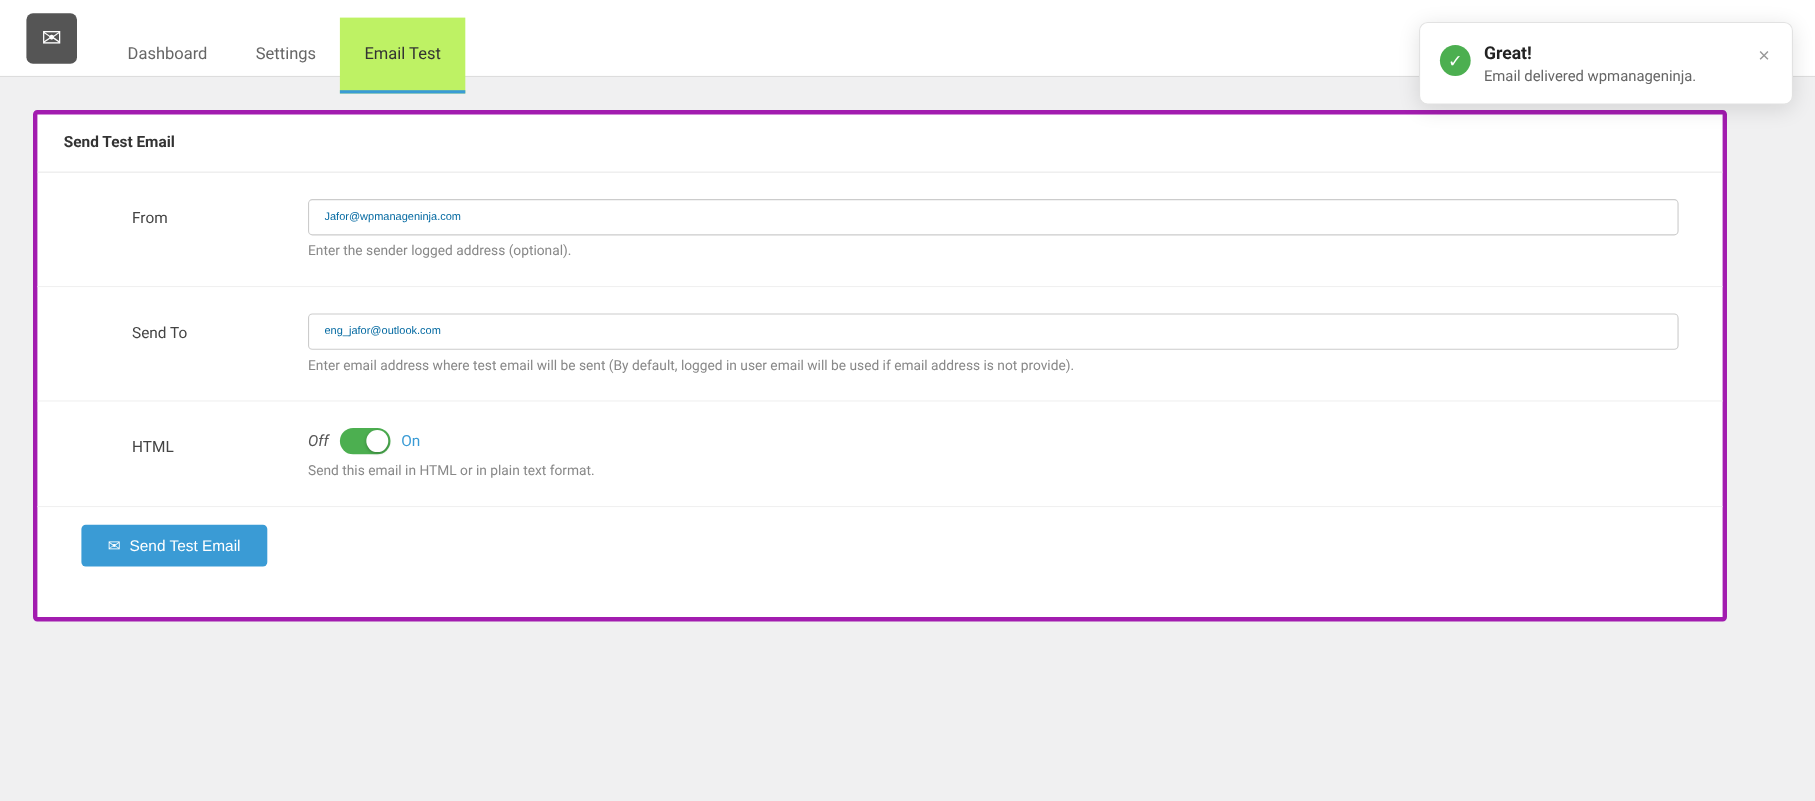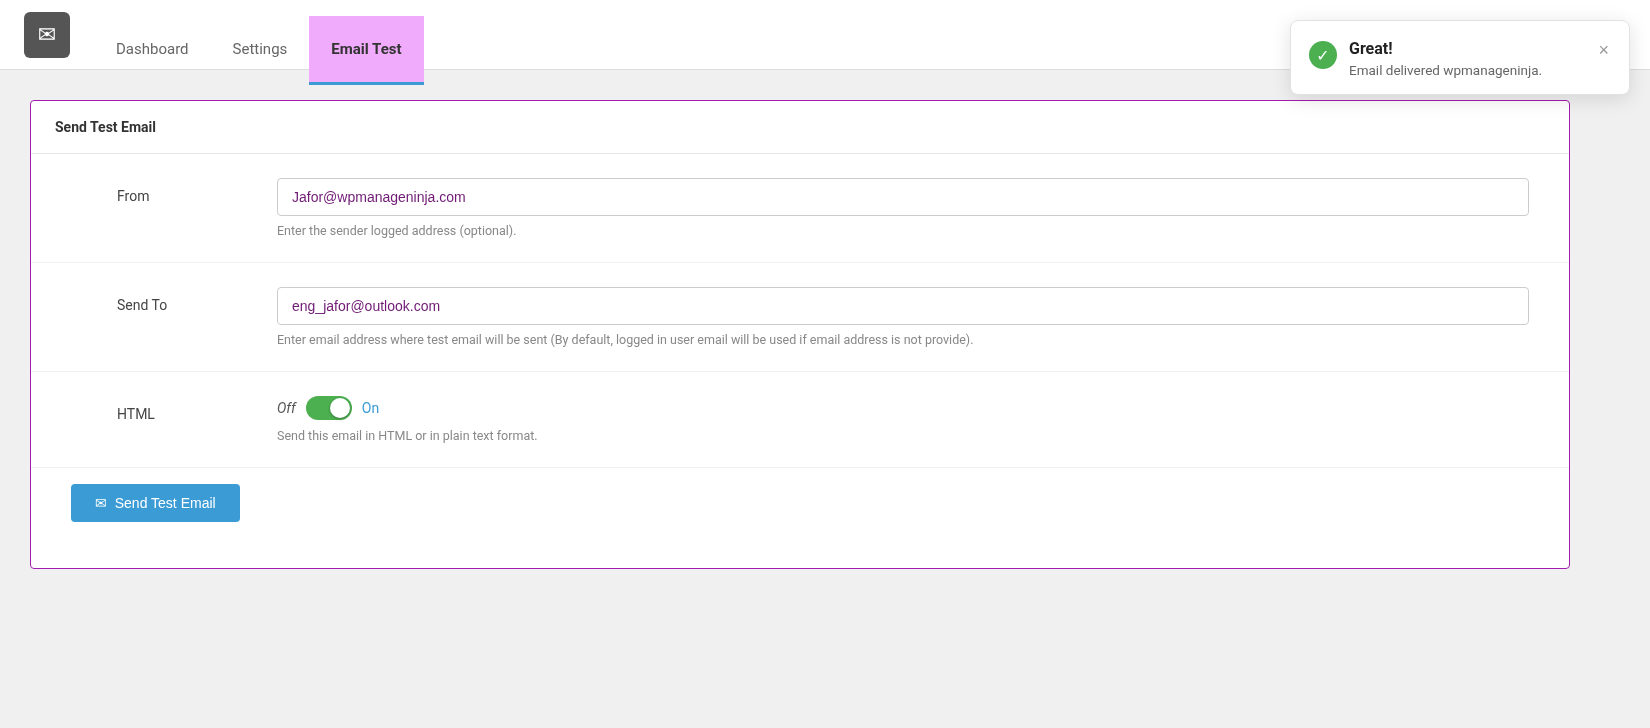--- a/index.html
+++ b/index.html
@@ -47,35 +47,35 @@
       padding: 0 22px;
       cursor: pointer;
       color: #666;
       font-size: 15px;
       border-bottom: 3px solid transparent;
       position: relative;
       top: 16px;
     }
     .nav-tab.active {
       color: #333;
-      font-weight: 700;
+      font-weight: 400;
       border-bottom: 3px solid #3a9bd5;
-      background: #f0abfc;
+      background: #bef264;
     }
 
     
     .main-content {
       padding: 30px 30px;
       max-width: 1600px;
     }
 
     
     .card {
       background: #fff;
-      border: 1px solid #a21caf;
+      border: 4px solid #a21caf;
       border-radius: 4px;
       padding: 0 0 30px 0;
     }
     .card-header {
       padding: 18px 24px;
       border-bottom: 1px solid #e8e8e8;
     }
     .card-header-title {
       font-weight: 700;
       font-size: 14px;
@@ -99,22 +99,22 @@
       margin-left: 46px;
     }
     .form-field {
       flex: 1;
     }
     .form-input {
       width: 100%;
       padding: 10px 14px;
       border: 1px solid #ccc;
       border-radius: 4px;
-      font-size: 14px;
-      color: #701a75;
+      font-size: 10px;
+      color: #0369a1;
       outline: none;
     }
     .form-hint {
       margin-top: 7px;
       font-size: 12.5px;
       color: #888;
     }
 
     
     .toggle-row {

